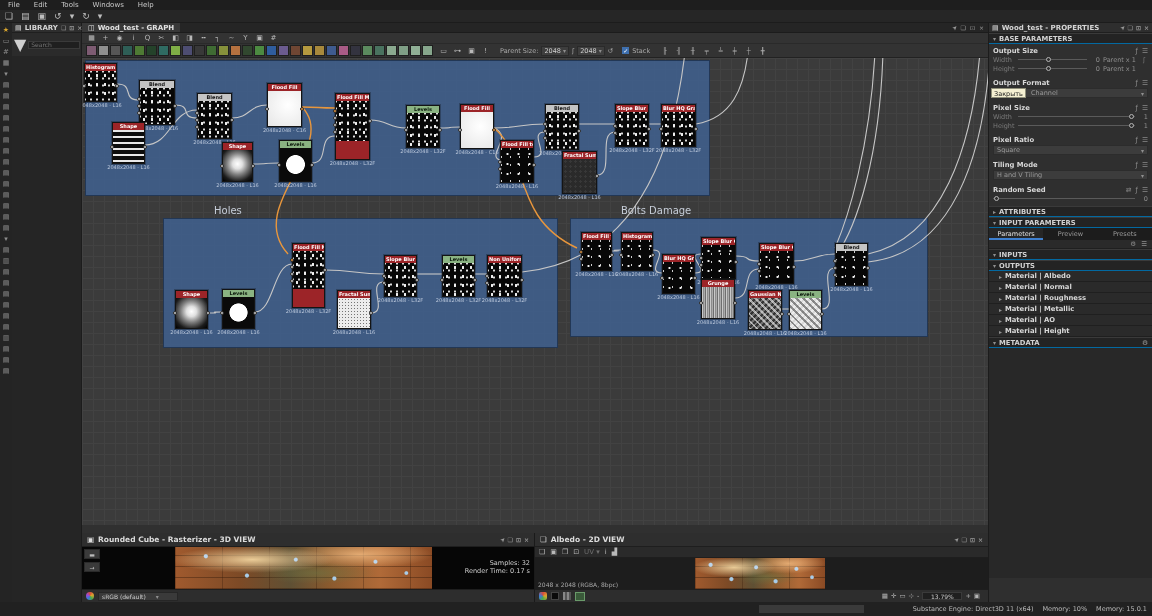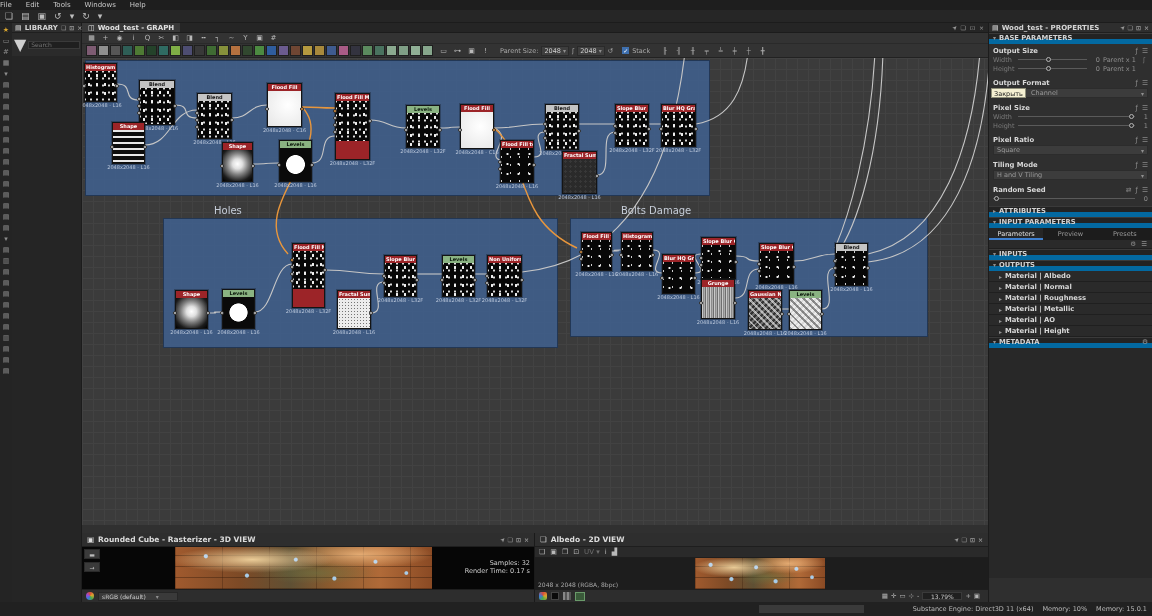--- a/index.html
+++ b/index.html
@@ -1,19 +1,19 @@
 <!DOCTYPE html>
 <html><head>
 <meta charset="utf-8">
 <style>
   html,body{margin:0;padding:0;background:#1a1a1a;}
   *{box-sizing:border-box;font-family:"DejaVu Sans",sans-serif;}
   #app{position:relative;width:1152px;height:616px;background:#262626;overflow:hidden;color:#cfcfcf;}
   
-  #menubar{position:absolute;left:0;top:0;width:1152px;height:10px;background:#1e1e1e;display:flex;align-items:center;gap:14px;font-size:7px;color:#c9c9c9;}
+  #menubar{position:absolute;left:0;top:0;width:1152px;height:10px;background:#1e1e1e;display:flex;align-items:center;gap:14px;padding-left:8px;font-size:7px;color:#c9c9c9;}
   #quickbar{position:absolute;left:0;top:10px;width:1152px;height:13px;background:#262626;display:flex;align-items:center;gap:8px;padding-left:5px;font-size:9px;color:#bdbdbd;border-bottom:1px solid #1c1c1c;}
   .qicon{cursor:default;}
   
   #leftstrip{position:absolute;left:0;top:23px;width:12px;height:579px;background:#242424;display:flex;flex-direction:column;align-items:center;padding-top:2px;gap:1px;font-size:7px;color:#8d8d8d;overflow:hidden;}
   .stripicon{line-height:10px;height:10px;}
   .stripicon.star{color:#d9a62e;}
   #library{position:absolute;left:12px;top:23px;width:70px;height:579px;background:#2b2b2b;border-right:1px solid #1c1c1c;}
   .panelhead{height:10px;background:#2e2e2e;display:flex;align-items:center;gap:3px;padding:0 3px;font-size:7px;font-weight:bold;color:#d6d6d6;border-bottom:1px solid #1f1f1f;}
   .pheadicons{margin-left:auto;display:flex;gap:3px;font-size:6px;color:#9a9a9a;}
   .icon-pin{display:inline-block;transform:rotate(-45deg);}
@@ -90,21 +90,21 @@
   #srgbdd{background:#3a3a3a;border:1px solid #262626;height:9px;display:flex;align-items:center;gap:10px;padding:0 3px;font-size:6px;color:#cfcfcf;min-width:80px;}
   #v2dtoolbar{height:11px;background:#2a2a2a;display:flex;align-items:center;gap:5px;padding-left:4px;font-size:7px;color:#b9b9b9;border-bottom:1px solid #1e1e1e;}
   #v2dbody{position:relative;height:31px;background:#1d1d1d;}
   #v2dwood{position:absolute;left:160px;top:0;width:130px;height:31px;}
   #v2dsize{position:absolute;left:3px;bottom:1px;font-size:6px;color:#a9a9a9;}
   #v2dzoombox{display:flex;align-items:center;gap:3px;margin-left:auto;padding-right:4px;}
   #zoominput{width:40px;height:8px;background:#1f1f1f;border:1px solid #3a3a3a;color:#c9c9c9;font-size:6px;text-align:center;}
   .greyed{color:#6f6f6f;}
   
   #props{position:absolute;left:988px;top:23px;width:164px;height:579px;background:#2f2f2f;border-left:1px solid #1c1c1c;font-size:6.5px;}
-  .sbar{height:11px;background:#232323;display:flex;gap:3px;padding:0 4px;font-size:6.8px;font-weight:bold;color:#d2d2d2;border-bottom:5px solid #0369a1;border-top:1px solid #3a3a3a;}
+  .sbar{height:11px;background:#232323;display:flex;align-items:center;gap:3px;padding:0 4px;font-size:6.8px;font-weight:bold;color:#d2d2d2;border-bottom:1px solid #0369a1;border-top:1px solid #3a3a3a;}
   .caret{color:#8f8f8f;font-size:6px;}
   .pblock{padding:2px 4px 3px 4px;}
   .ptitle{display:flex;align-items:center;font-size:6.8px;font-weight:bold;color:#d8d8d8;height:9px;}
   .ptools{margin-left:auto;display:flex;gap:4px;color:#8a8a8a;font-weight:normal;}
   .srow{display:flex;align-items:center;height:9px;gap:3px;color:#7a7a7a;}
   .slabel{width:22px;}
   .strack{position:relative;height:1px;background:#5a5a5a;flex:1;}
   .sknob{position:absolute;top:-2.5px;width:5px;height:5px;border-radius:50%;background:#2f2f2f;border:1px solid #b5b5b5;}
   .sval{width:10px;text-align:right;color:#8f8f8f;}
   .smode{width:34px;color:#8f8f8f;}

